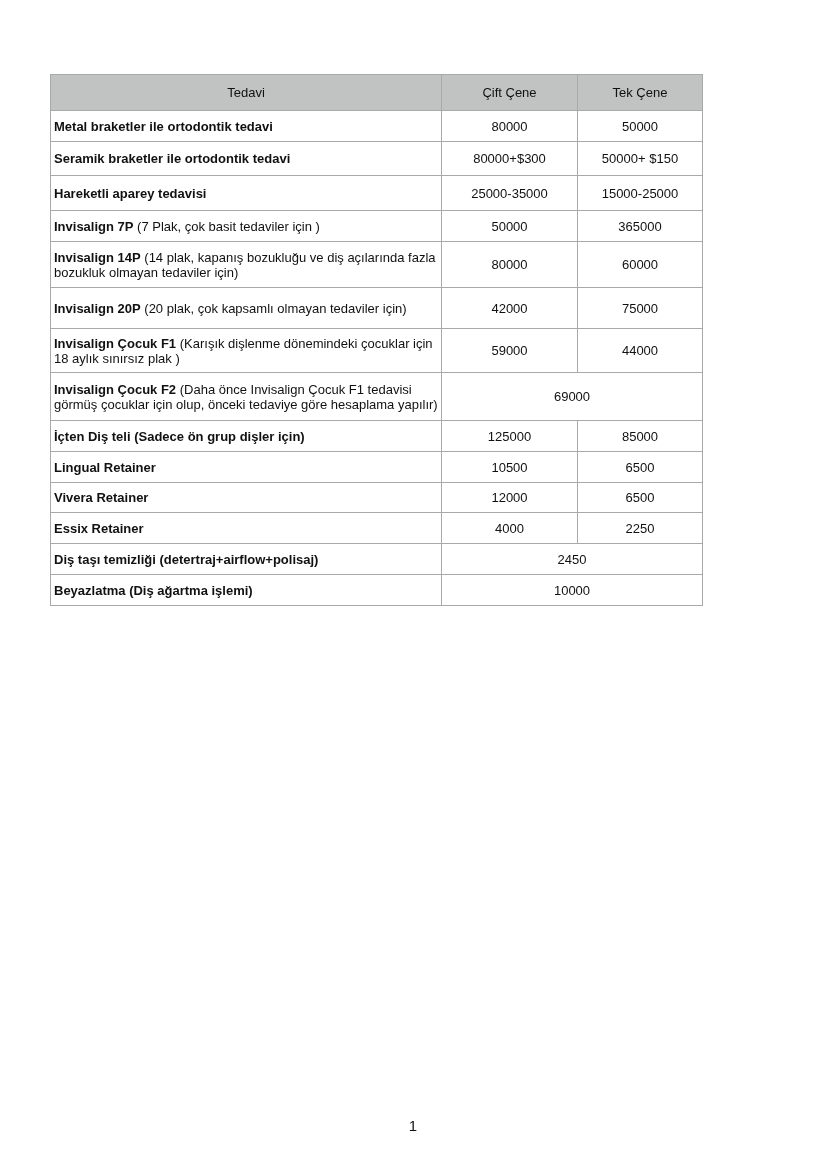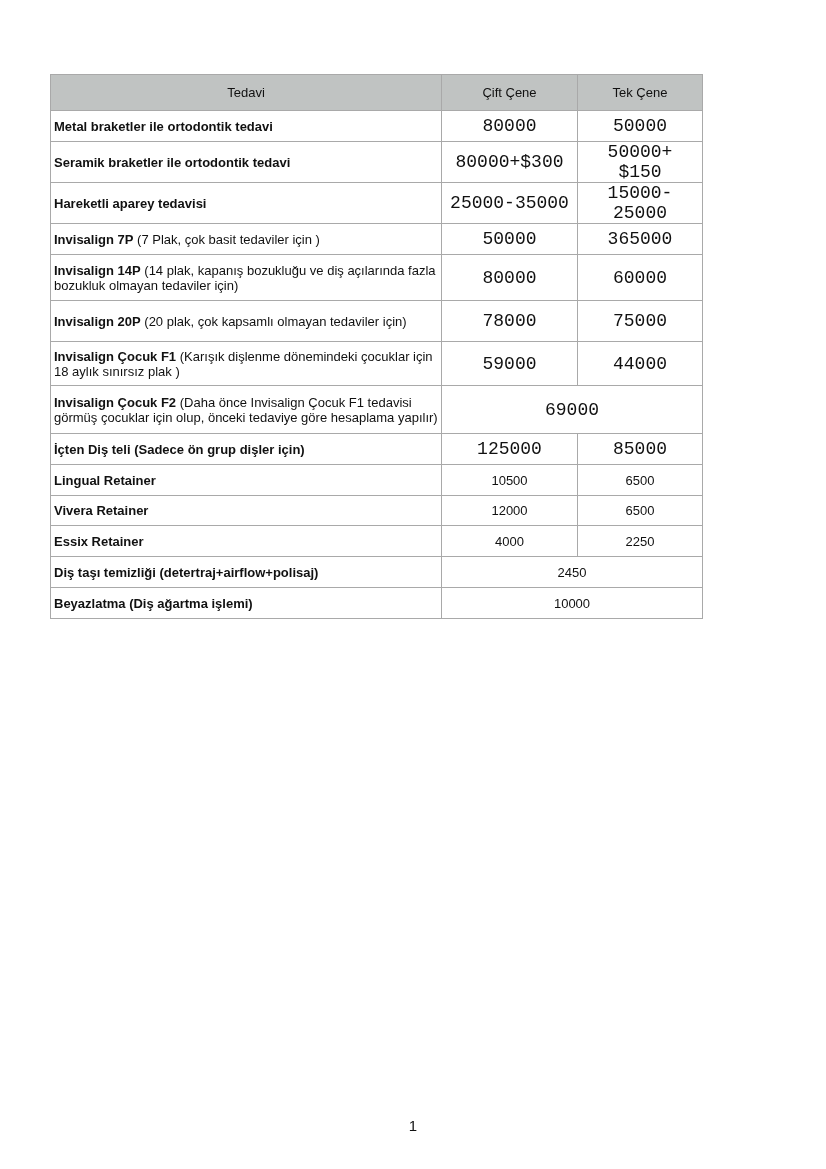--- a/index.html
+++ b/index.html
@@ -16,21 +16,21 @@
   table.price-table td, table.price-table th {
     border: 1px solid #a9a9a9; padding: 0 3px; vertical-align: middle;
   }
   table.price-table thead th {
     background: #c0c3c2; font-weight: normal; font-size: 13px; height: 35px;
   }
   th.h-tedavi { vertical-align: top; padding-top: 5px; text-align: center; }
   th.h-col { padding-top: 6px; text-align: center; }
   td.name { font-size: 13px; line-height: 15px; text-align: left; }
   td.name b { font-weight: bold; }
-  td.val { font-family: Liberation Mono, monospace; font-size: 18px; text-align: center; }
+  td.val { font-family: Liberation Sans, sans-serif; font-size: 13px; text-align: center; }
   td.val.sans2 { font-family: "Liberation Sans", sans-serif; font-size: 13px; }
   .page-number {
     position: absolute; left: 0; width: 826px; top: 1117px; text-align: center;
     font-family: "Liberation Sans", sans-serif; font-size: 15px; color: #111;
   }
 </style>
 </head>
 <body>
 
 <div class="page">
@@ -68,21 +68,21 @@
         <td class="val">50000</td>
         <td class="val">365000</td>
       </tr>
       <tr style="height:46px">
         <td class="name"><b>Invisalign 14P</b><span> (14 plak, kapanış bozukluğu ve diş açılarında fazla bozukluk olmayan tedaviler için)</span></td>
         <td class="val">80000</td>
         <td class="val">60000</td>
       </tr>
       <tr style="height:41px">
         <td class="name"><b>Invisalign 20P</b><span> (20 plak, çok kapsamlı olmayan tedaviler için)</span></td>
-        <td class="val">78000</td>
+        <td class="val">42000</td>
         <td class="val">75000</td>
       </tr>
       <tr style="height:44px">
         <td class="name"><b>Invisalign Çocuk F1</b><span> (Karışık dişlenme dönemindeki çocuklar için 18 aylık sınırsız plak )</span></td>
         <td class="val">59000</td>
         <td class="val">44000</td>
       </tr>
       <tr style="height:48px">
         <td class="name"><b>Invisalign Çocuk F2</b><span>  (Daha önce Invisalign Çocuk F1 tedavisi görmüş çocuklar için olup, önceki tedaviye göre hesaplama yapılır)</span></td>
         <td class="val" colspan="2">69000</td>

